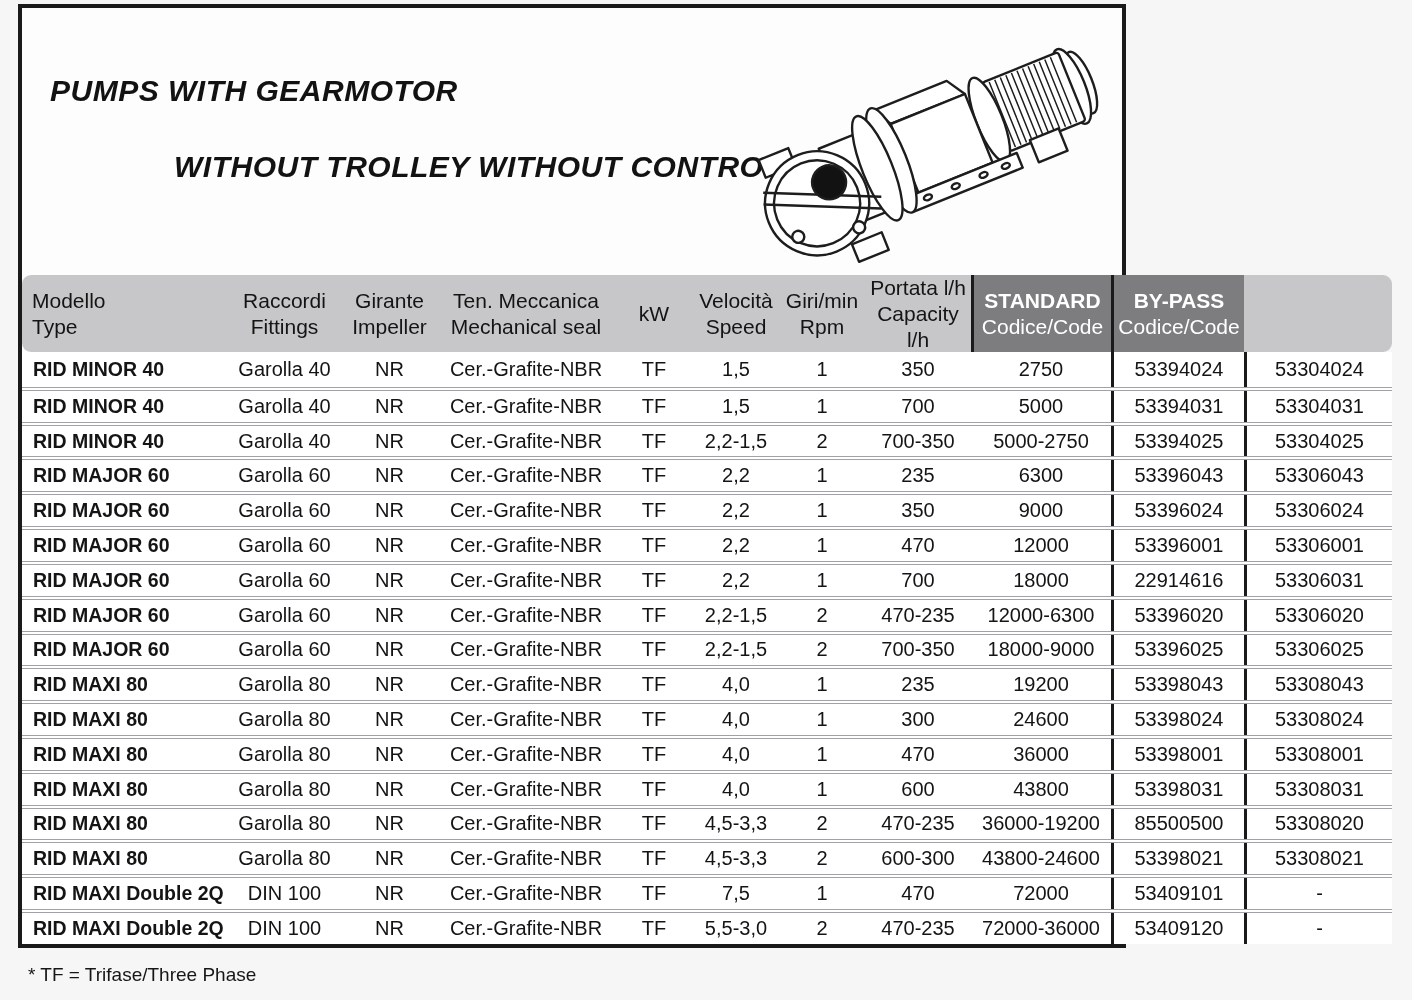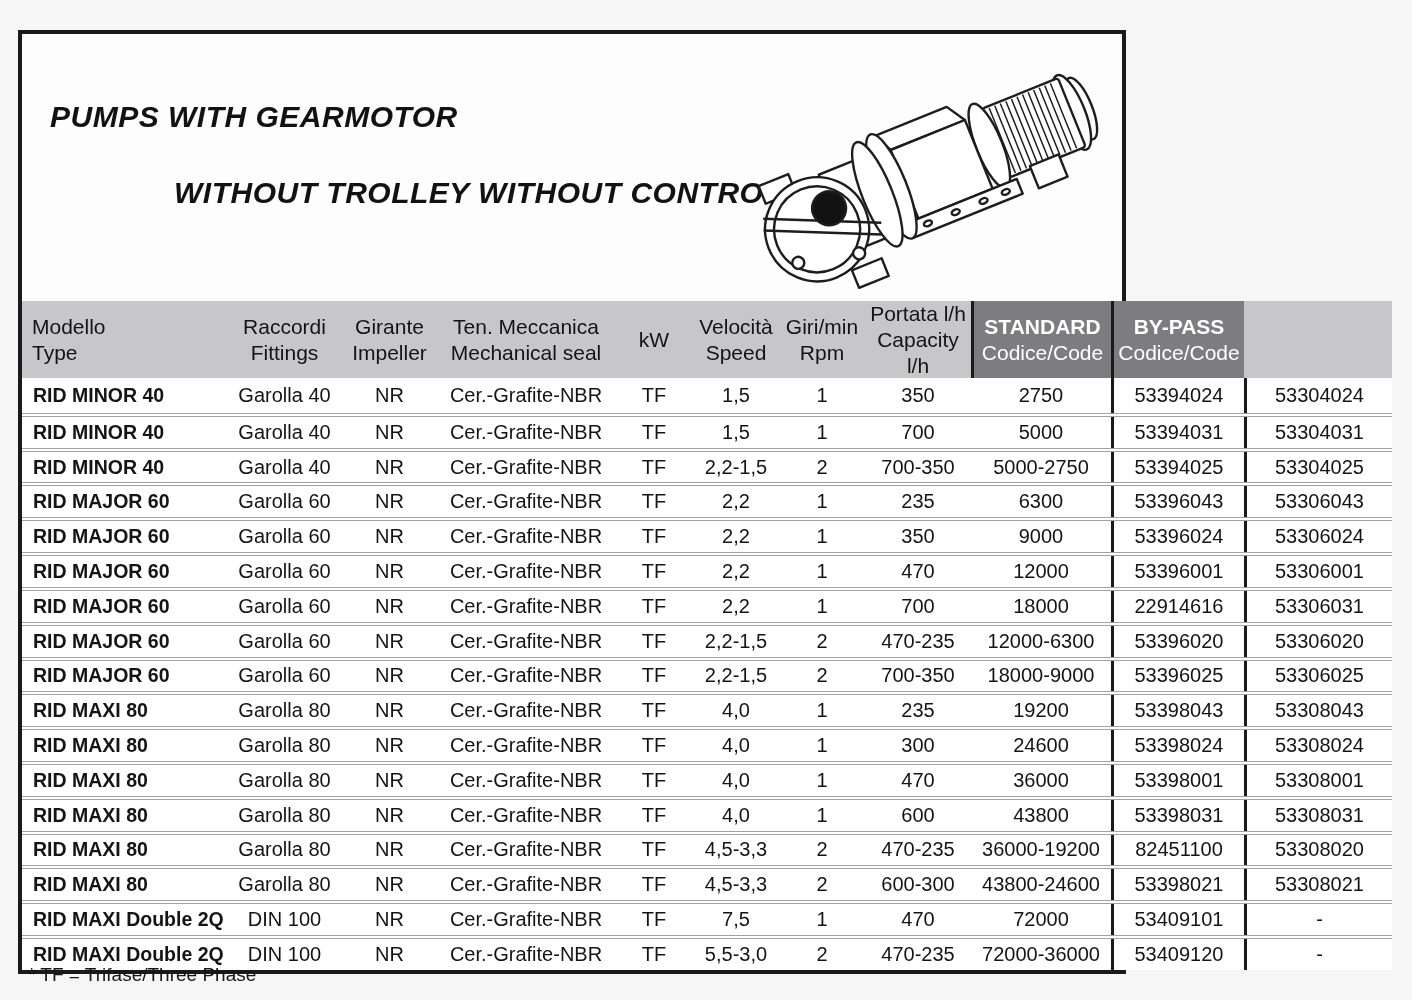--- a/index.html
+++ b/index.html
@@ -12,38 +12,39 @@
   *{margin:0;padding:0;box-sizing:border-box;}
   html,body{width:1412px;height:1000px;}
   body{
     position:relative;
     background:#f6f6f6;
     font-family:"Liberation Sans","DejaVu Sans",sans-serif;
     color:var(--text);
     overflow:hidden;
   }
   .frame{
-    position:absolute;left:18px;top:30px;width:1108px;height:944px;
+    position:absolute;left:18px;top:4px;width:1108px;height:944px;
     border:4px solid var(--frame);
     background:#fdfdfd;
   }
   .title{
     position:absolute;
     font-style:italic;font-weight:bold;
     font-size:30px;letter-spacing:0.5px;
     color:#121212;
     white-space:nowrap;
   }
   .t1{left:28px;top:66px;}
   .t2{left:152px;top:142px;}
   .illustration{position:absolute;right:4px;top:6px;width:392px;height:268px;}
   .thead{
     position:absolute;left:0;top:267px;width:1370px;height:77px;
     display:grid;grid-template-columns:var(--cols);
     background:var(--header-light);
+    border-radius:9px;
   }
   .hcell{
     display:flex;flex-direction:column;justify-content:center;align-items:center;
     font-size:21px;line-height:26px;text-align:center;
   }
   .hcell .hl2:empty{display:none;}
   .h0{align-items:flex-start;padding-left:10px;text-align:left;}
   .h9,.h10{
     background:var(--header-dark);color:#fff;
     border-left:3px solid var(--frame);
@@ -337,21 +338,21 @@
       <div class="trow">
         <div class="tcell c0">RID MAXI 80</div>
         <div class="tcell c1">Garolla 80</div>
         <div class="tcell c2">NR</div>
         <div class="tcell c3">Cer.-Grafite-NBR</div>
         <div class="tcell c4">TF</div>
         <div class="tcell c5">4,5-3,3</div>
         <div class="tcell c6">2</div>
         <div class="tcell c7">470-235</div>
         <div class="tcell c8">36000-19200</div>
-        <div class="tcell c9">82451100</div>
+        <div class="tcell c9">85500500</div>
         <div class="tcell c10">53308020</div>
       </div>
       <div class="trow">
         <div class="tcell c0">RID MAXI 80</div>
         <div class="tcell c1">Garolla 80</div>
         <div class="tcell c2">NR</div>
         <div class="tcell c3">Cer.-Grafite-NBR</div>
         <div class="tcell c4">TF</div>
         <div class="tcell c5">4,5-3,3</div>
         <div class="tcell c6">2</div>

